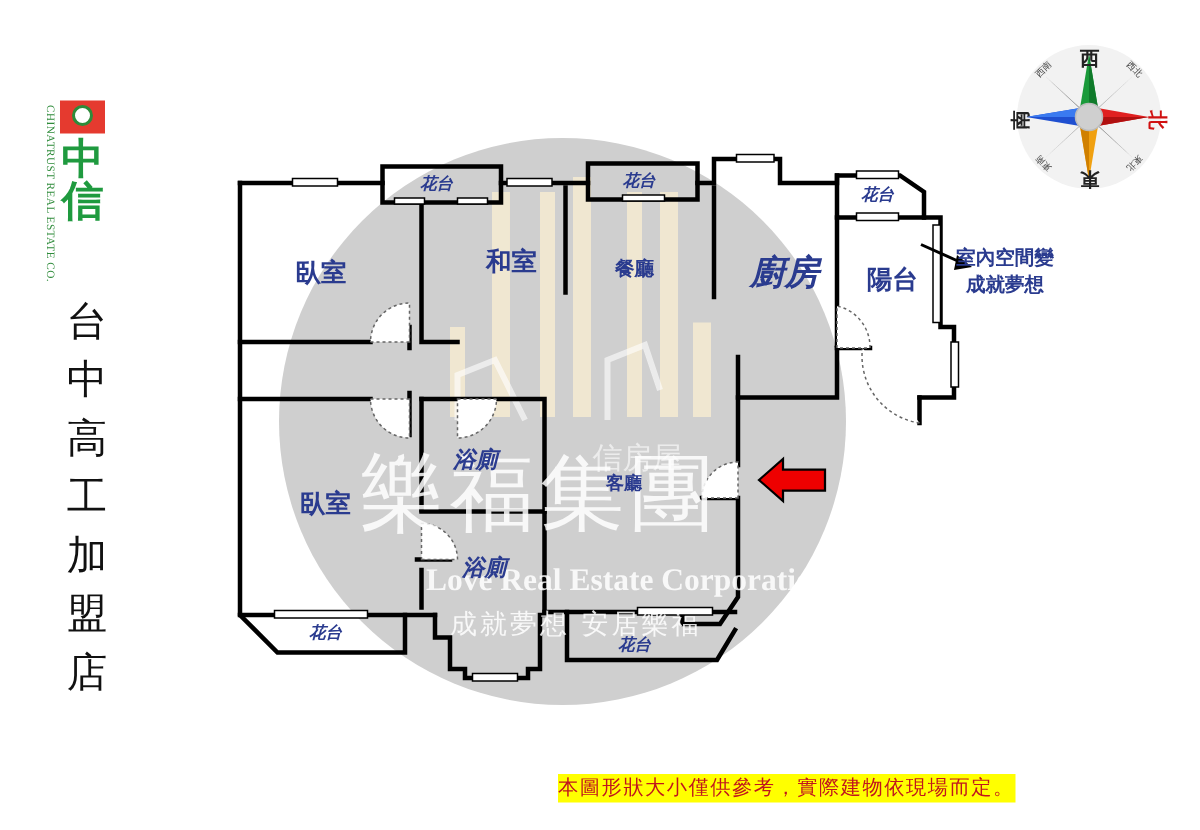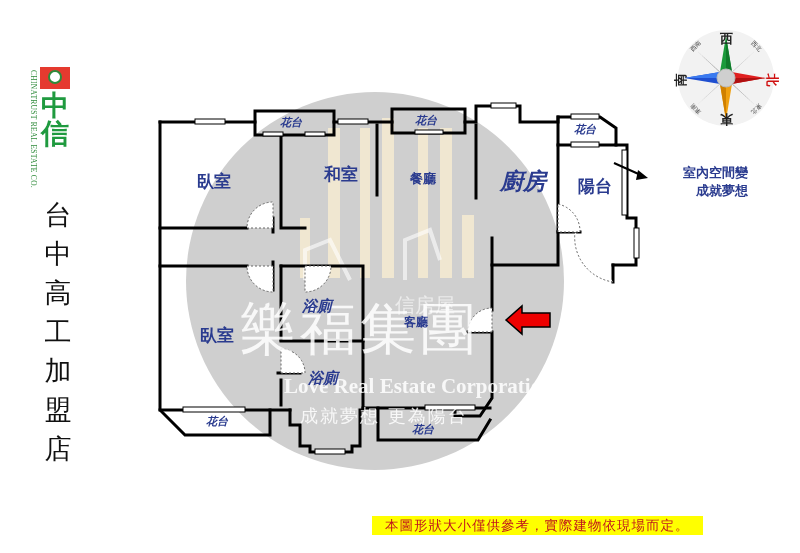--- a/index.html
+++ b/index.html
@@ -7,23 +7,23 @@
   .abs { position:absolute; }
   .logo-box { left:40px; top:67px; width:30px; height:22px; background:#e53a2f; }
   .logo-emblem { left:48px; top:70px; width:14px; height:14px; border-radius:50%; background:#ffffff; border:2px solid #2e8b3a; box-sizing:border-box; }
   .logo-vert-en { left:24px; top:70px; width:14px; height:112px; color:#2e8b3a; font-family:"Liberation Serif", serif; font-size:7.5px; writing-mode:vertical-rl; letter-spacing:0.3px; white-space:nowrap; }
   .logo-cn { left:39px; top:92px; width:64px; color:#1f9a3f; font-family:"DejaVu Sans", sans-serif; font-weight:bold; font-size:28px; line-height:28px; }
   .logo-cn .l1 { display:block; width:32px; text-align:center; }
   .logo-cn .l2 { display:block; width:32px; text-align:center; }
   .logo-cn .l3 { display:block; }
   .branch { left:38px; top:195px; width:40px; color:#111; font-family:"DejaVu Serif", serif; font-size:27px; line-height:39px; text-align:center; }
   .branch span { display:block; }
-  .disclaimer { left:372px; top:516px; background:#ffff00; color:#c0161d; font-family:"DejaVu Serif", serif; font-size:13.5px; line-height:19px; padding:0 13px; white-space:nowrap; letter-spacing:1px; }
+  .disclaimer { left:372px; top:516px; background:#ffff00; color:#c0161d; font-family:"DejaVu Serif", serif; font-size:13.5px; line-height:19px; padding:0 0; white-space:nowrap; letter-spacing:1px; }
   .room-label { color:#2a3b8f; font-weight:bold; font-family:"DejaVu Sans", sans-serif; white-space:nowrap; }
-  .note { left:656px; top:164px; color:#2a3b8f; font-weight:bold; font-size:13px; line-height:18px; text-align:right; width:92px; }
+  .note { left:624px; top:164px; color:#2a3b8f; font-weight:bold; font-size:13px; line-height:18px; text-align:center; width:92px; }
   .wm-text { color:rgba(255,255,255,0.85); white-space:nowrap; }
 </style>
 </head>
 <body>
 
 <div class="abs logo-vert-en">CHINATRUST REAL ESTATE CO.</div>
 <div class="abs logo-box"></div>
 <div class="abs logo-emblem"></div>
 <div class="abs logo-cn">
   <span class="l1">中</span>
@@ -161,21 +161,21 @@
   </g>
 
   <path d="M614 163 L643 176" stroke="#000" stroke-width="2"></path>
   <polygon points="648,178 638,170 636,180" fill="#000"></polygon>
 
   <polygon points="506,320 522,306 522,313 550,313 550,327 522,327 522,334" fill="#ee0000" stroke="#000" stroke-width="1.5"></polygon>
 </svg>
 
 <div class="abs wm-text" style="left:240px; top:292px; font-size:56px; font-family:'DejaVu Serif',serif; letter-spacing:4px;">樂福集團</div>
 <div class="abs wm-text" style="left:238px; top:374px; font-size:21px; font-family:'Liberation Serif',serif; font-weight:bold;margin-left:46px;">Love Real Estate Corporation</div>
-<div class="abs wm-text" style="left:300px; top:404px; font-size:18px; letter-spacing:2px;">成就夢想 更為陽台</div>
+<div class="abs wm-text" style="left:300px; top:404px; font-size:18px; letter-spacing:2px;">成就夢想 安居樂福</div>
 <div class="abs wm-text" style="left:395px; top:292px; font-size:20px; color:rgba(255,255,255,0.6);">信房屋</div>
 
 <div class="abs room-label" style="left:197px; top:170px; font-size:17px;">臥室</div>
 <div class="abs room-label" style="left:304px; top:163px; font-size:17px;margin-left:20px;">和室</div>
 <div class="abs room-label" style="left:410px; top:170px; font-size:13px;">餐廳</div>
 <div class="abs room-label" style="left:500px; top:166px; font-size:23px; font-style:italic;">廚房</div>
 <div class="abs room-label" style="left:578px; top:175px; font-size:17px;">陽台</div>
 <div class="abs room-label" style="left:200px; top:324px; font-size:17px;">臥室</div>
 <div class="abs room-label" style="left:302px; top:297px; font-size:15px; font-style:italic;">浴廁</div>
 <div class="abs room-label" style="left:308px; top:369px; font-size:15px; font-style:italic;">浴廁</div>

